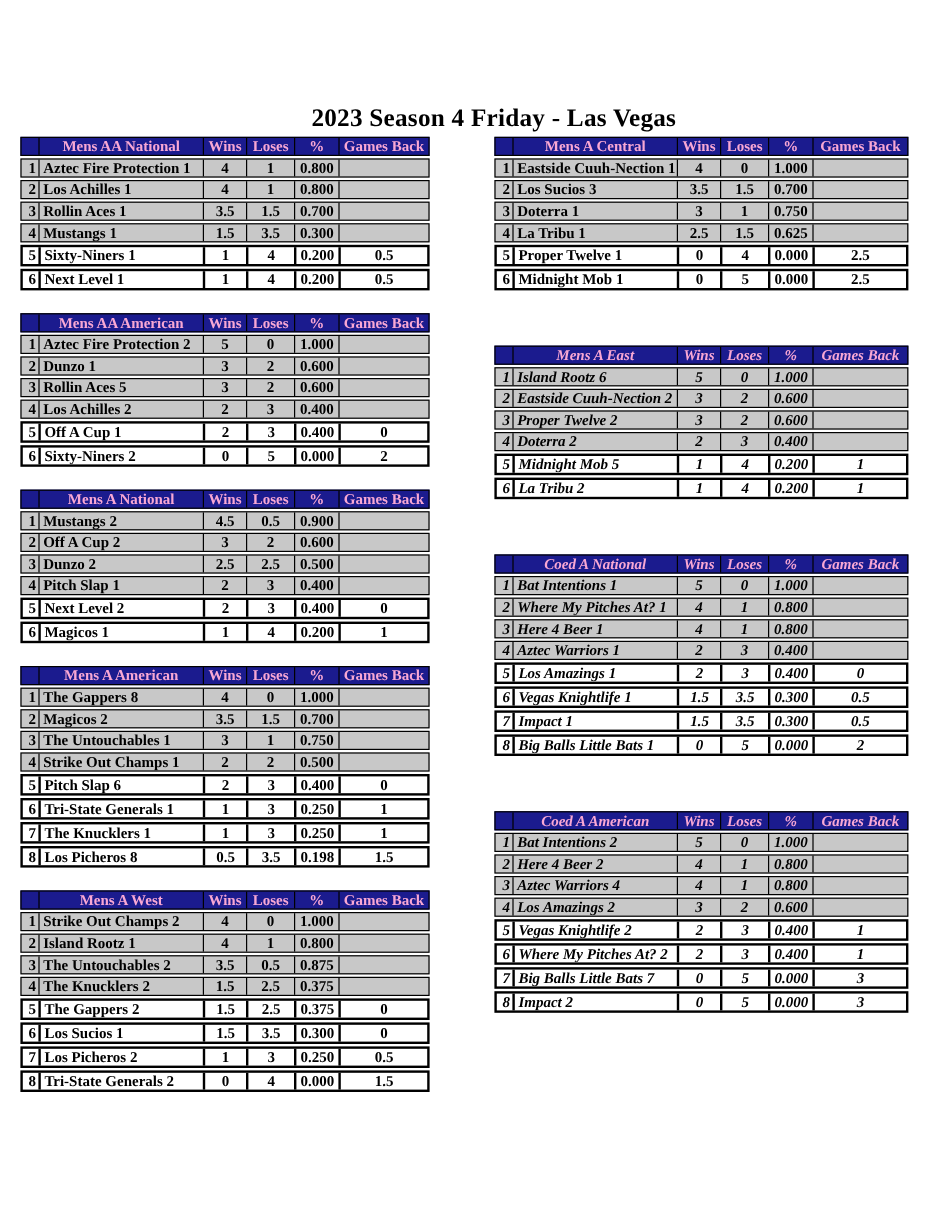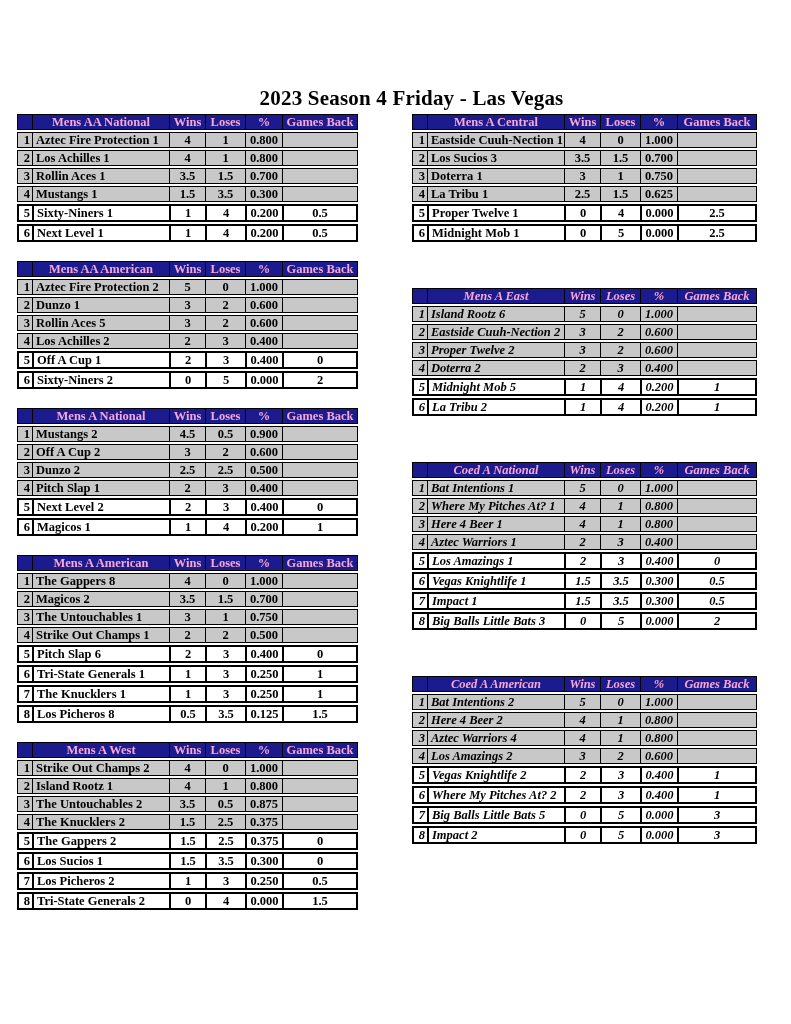--- a/index.html
+++ b/index.html
@@ -319,21 +319,21 @@
         <div class="cell wins">1</div>
         <div class="cell loses">3</div>
         <div class="cell pct">0.250</div>
         <div class="cell gb">1</div>
       </div>
       <div class="row data-row open">
         <div class="cell rank">8</div>
         <div class="cell team">Los Picheros 8</div>
         <div class="cell wins">0.5</div>
         <div class="cell loses">3.5</div>
-        <div class="cell pct">0.125</div>
+        <div class="cell pct">0.198</div>
         <div class="cell gb">1.5</div>
       </div>
     </div>
     <div class="standings-table">
       <div class="row header-row">
         <div class="cell rank"></div>
         <div class="cell team">Mens A West</div>
         <div class="cell wins">Wins</div>
         <div class="cell loses">Loses</div>
         <div class="cell pct">%</div>
@@ -582,21 +582,21 @@
       <div class="row data-row open">
         <div class="cell rank">7</div>
         <div class="cell team">Impact 1</div>
         <div class="cell wins">1.5</div>
         <div class="cell loses">3.5</div>
         <div class="cell pct">0.300</div>
         <div class="cell gb">0.5</div>
       </div>
       <div class="row data-row open">
         <div class="cell rank">8</div>
-        <div class="cell team">Big Balls Little Bats 3</div>
+        <div class="cell team">Big Balls Little Bats 1</div>
         <div class="cell wins">0</div>
         <div class="cell loses">5</div>
         <div class="cell pct">0.000</div>
         <div class="cell gb">2</div>
       </div>
     </div>
     <div class="standings-table">
       <div class="row header-row">
         <div class="cell rank"></div>
         <div class="cell team">Coed A American</div>
@@ -648,21 +648,21 @@
       <div class="row data-row open">
         <div class="cell rank">6</div>
         <div class="cell team">Where My Pitches At? 2</div>
         <div class="cell wins">2</div>
         <div class="cell loses">3</div>
         <div class="cell pct">0.400</div>
         <div class="cell gb">1</div>
       </div>
       <div class="row data-row open">
         <div class="cell rank">7</div>
-        <div class="cell team">Big Balls Little Bats 5</div>
+        <div class="cell team">Big Balls Little Bats 7</div>
         <div class="cell wins">0</div>
         <div class="cell loses">5</div>
         <div class="cell pct">0.000</div>
         <div class="cell gb">3</div>
       </div>
       <div class="row data-row open">
         <div class="cell rank">8</div>
         <div class="cell team">Impact 2</div>
         <div class="cell wins">0</div>
         <div class="cell loses">5</div>

